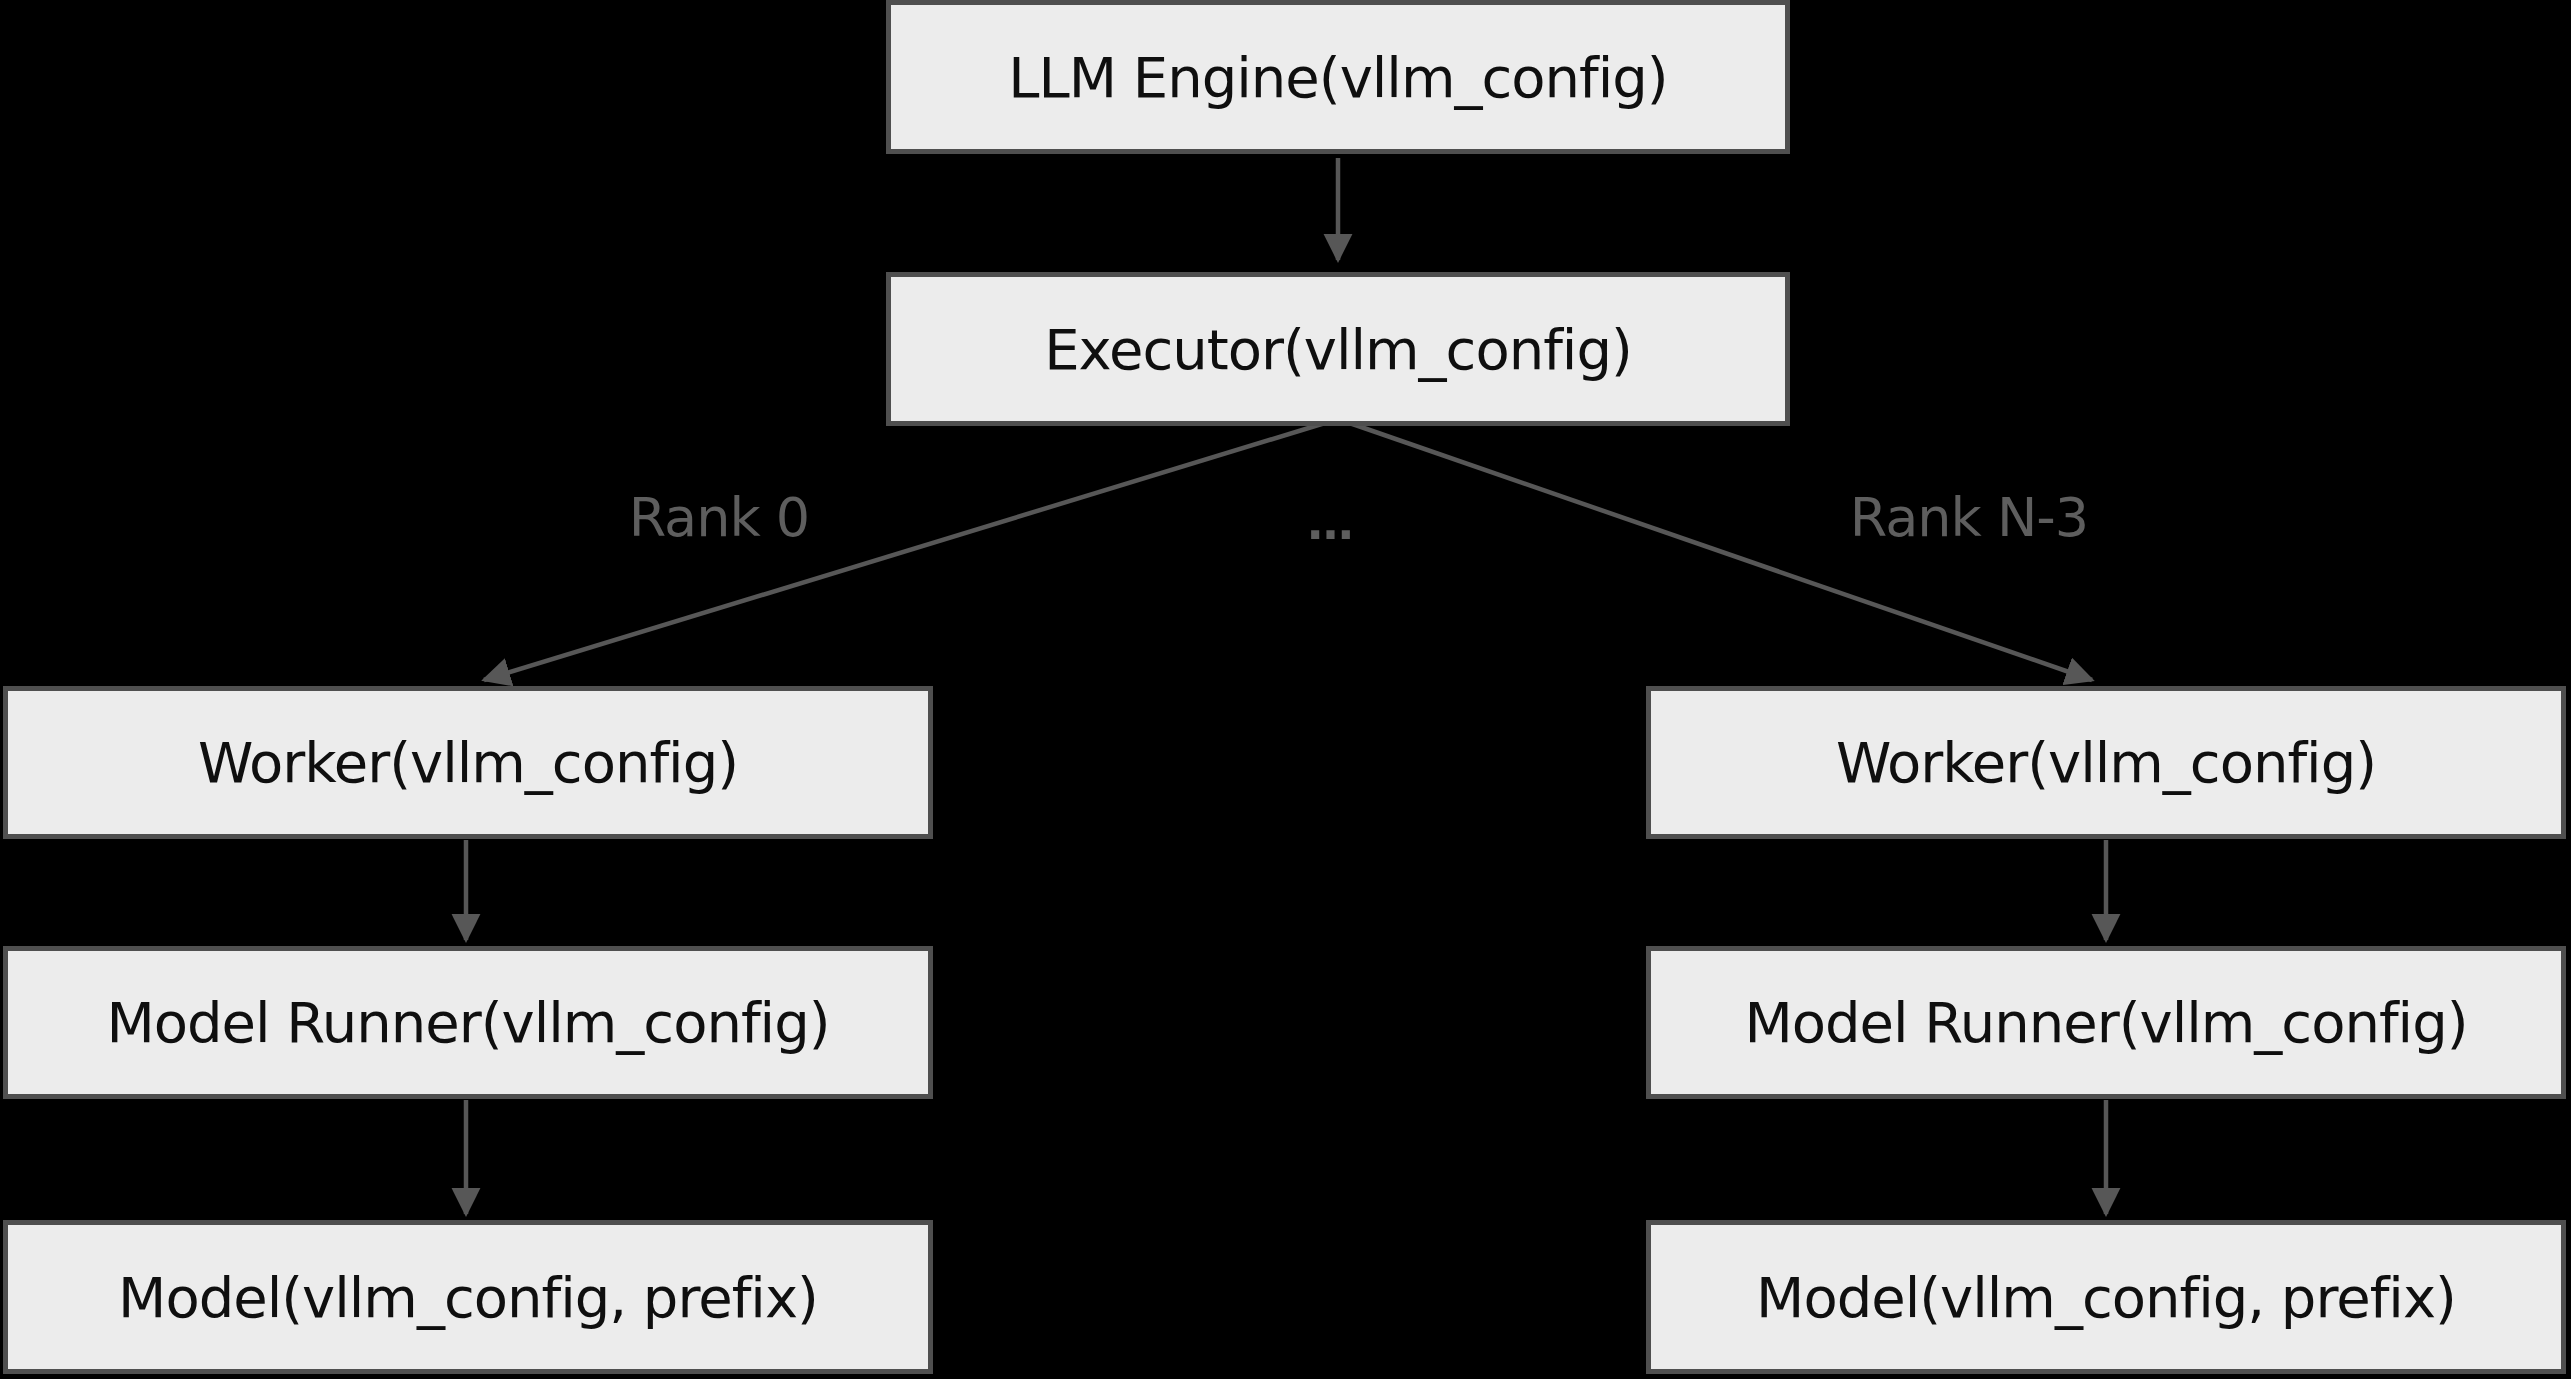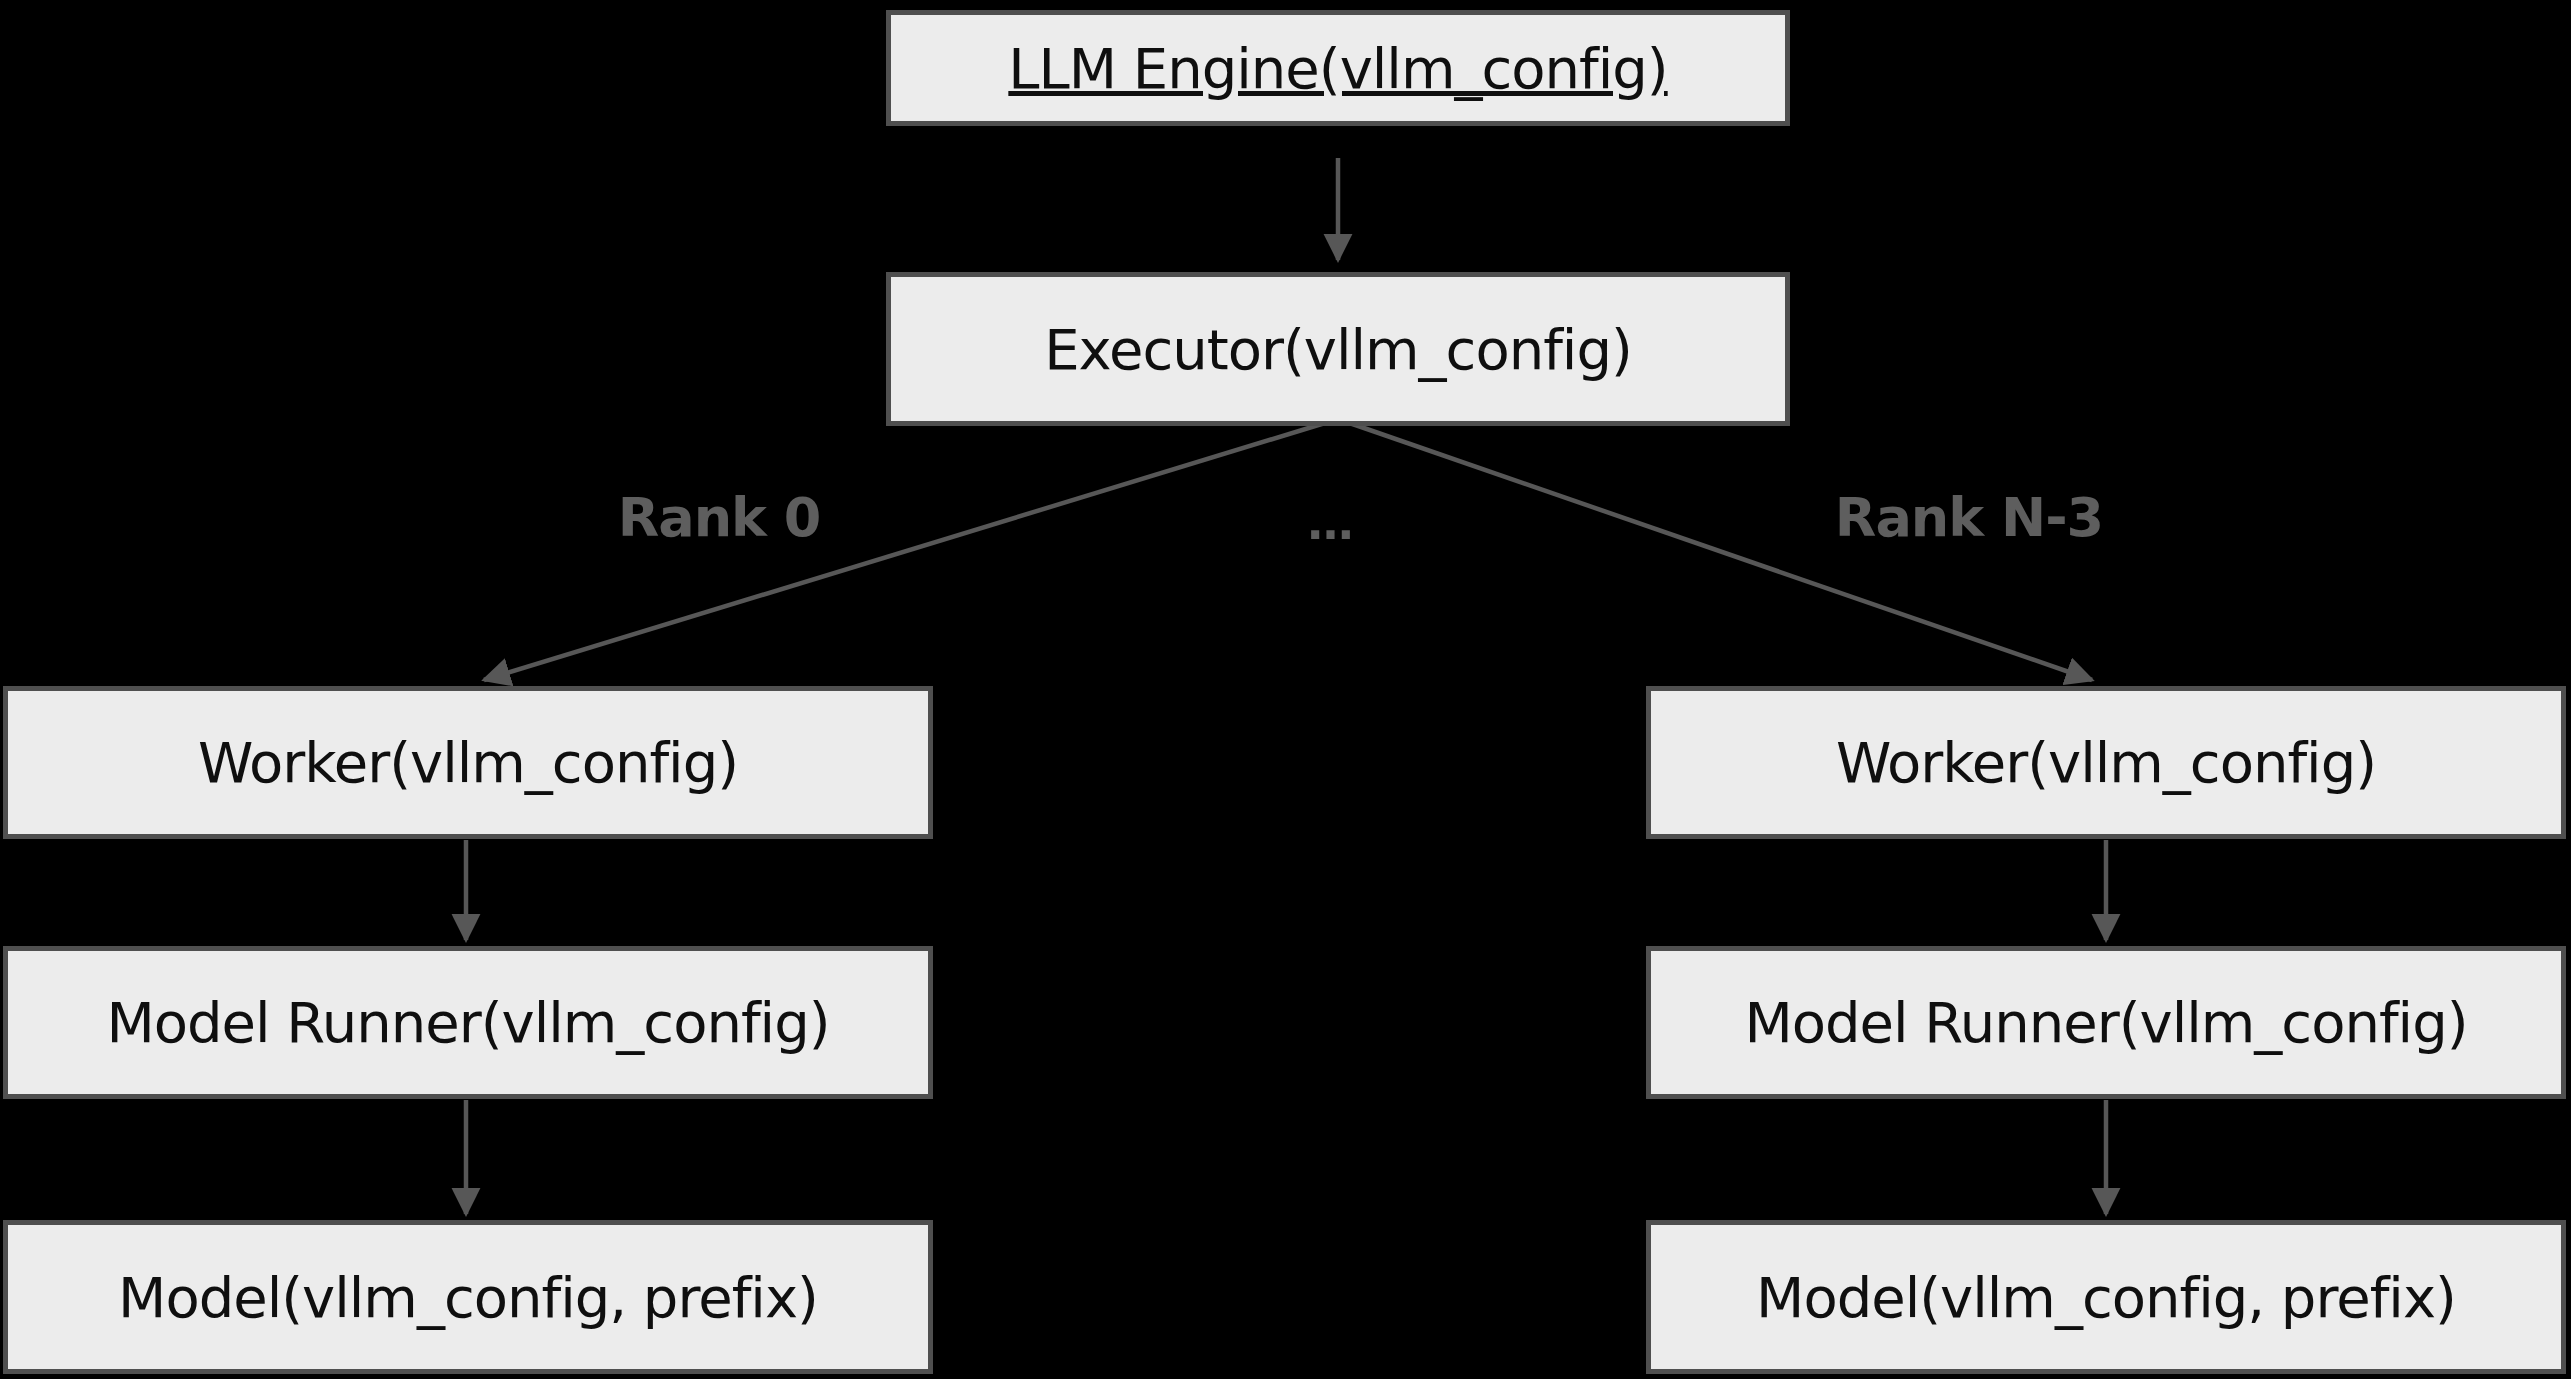--- a/index.html
+++ b/index.html
@@ -22,21 +22,21 @@
     display: flex;
     align-items: center;
     justify-content: center;
     color: var(--node-text, #0f0f0f);
     font-size: 56px;
     font-weight: 500;
     letter-spacing: -1px;
     white-space: nowrap;
   }
   
-  #node-llm-engine        { left: 886px;  top: 10px;    width: 904px; height: 116px; text-decoration: underline; }
+  #node-llm-engine        { left: 886px;  top: 0;    width: 904px; height: 154px; }
   #node-executor          { left: 886px;  top: 272px;  width: 904px; height: 154px; }
   #node-worker-rank0      { left: 3px;    top: 686px;  width: 930px; height: 153px; }
   #node-model-runner-rank0{ left: 3px;    top: 946px;  width: 930px; height: 153px; }
   #node-model-rank0       { left: 3px;    top: 1220px; width: 930px; height: 154px; }
   #node-worker-rankn1     { left: 1646px; top: 686px;  width: 920px; height: 153px; }
   #node-model-runner-rankn1{ left: 1646px; top: 946px; width: 920px; height: 153px; }
   #node-model-rankn1      { left: 1646px; top: 1220px; width: 920px; height: 154px; }
 
   #edges {
     position: absolute;
@@ -47,21 +47,21 @@
   }
   #edges line {
     stroke: var(--edge, #575757);
     stroke-width: 4.5;
   }
   .edge-label {
     position: absolute;
     transform: translateX(-50%);
     color: var(--edge-label, #5e5e5e);
     font-size: 54px;
-    font-weight: 700;
+    font-weight: 400;
     letter-spacing: -1px;
     white-space: nowrap;
   }
   #edge-label-rank-0   { left: 719px;  top: 486px; }
   #edge-label-ellipsis { left: 1330px; top: 496px; font-size: 46px; font-weight: 700; }
   #edge-label-rank-n-1 { left: 1969px; top: 486px; }
 </style>
 </head>
 <body>
 

